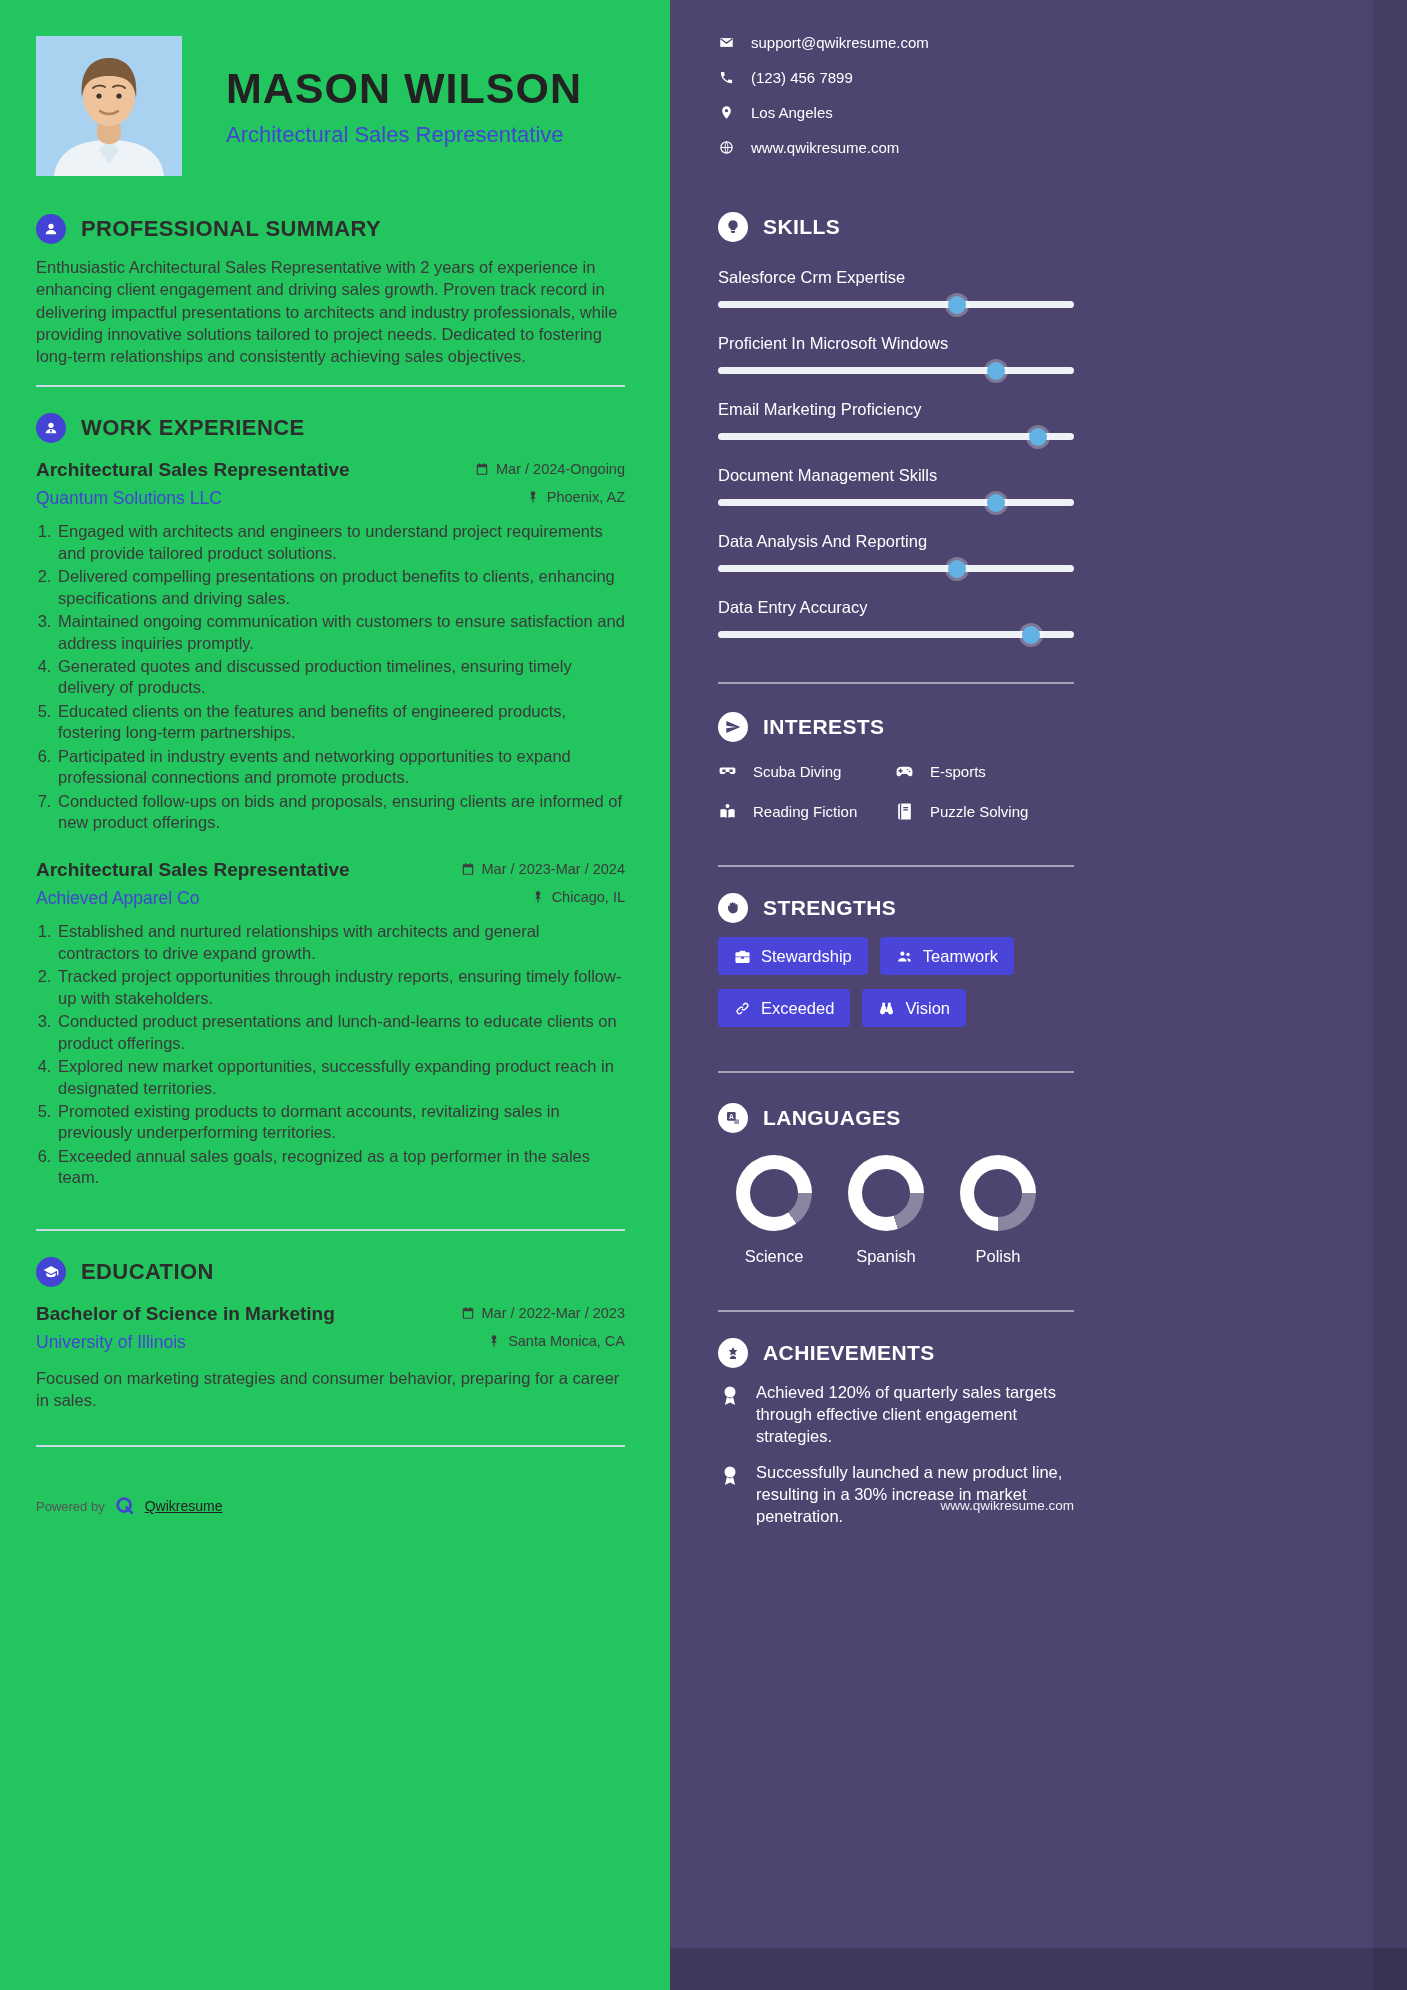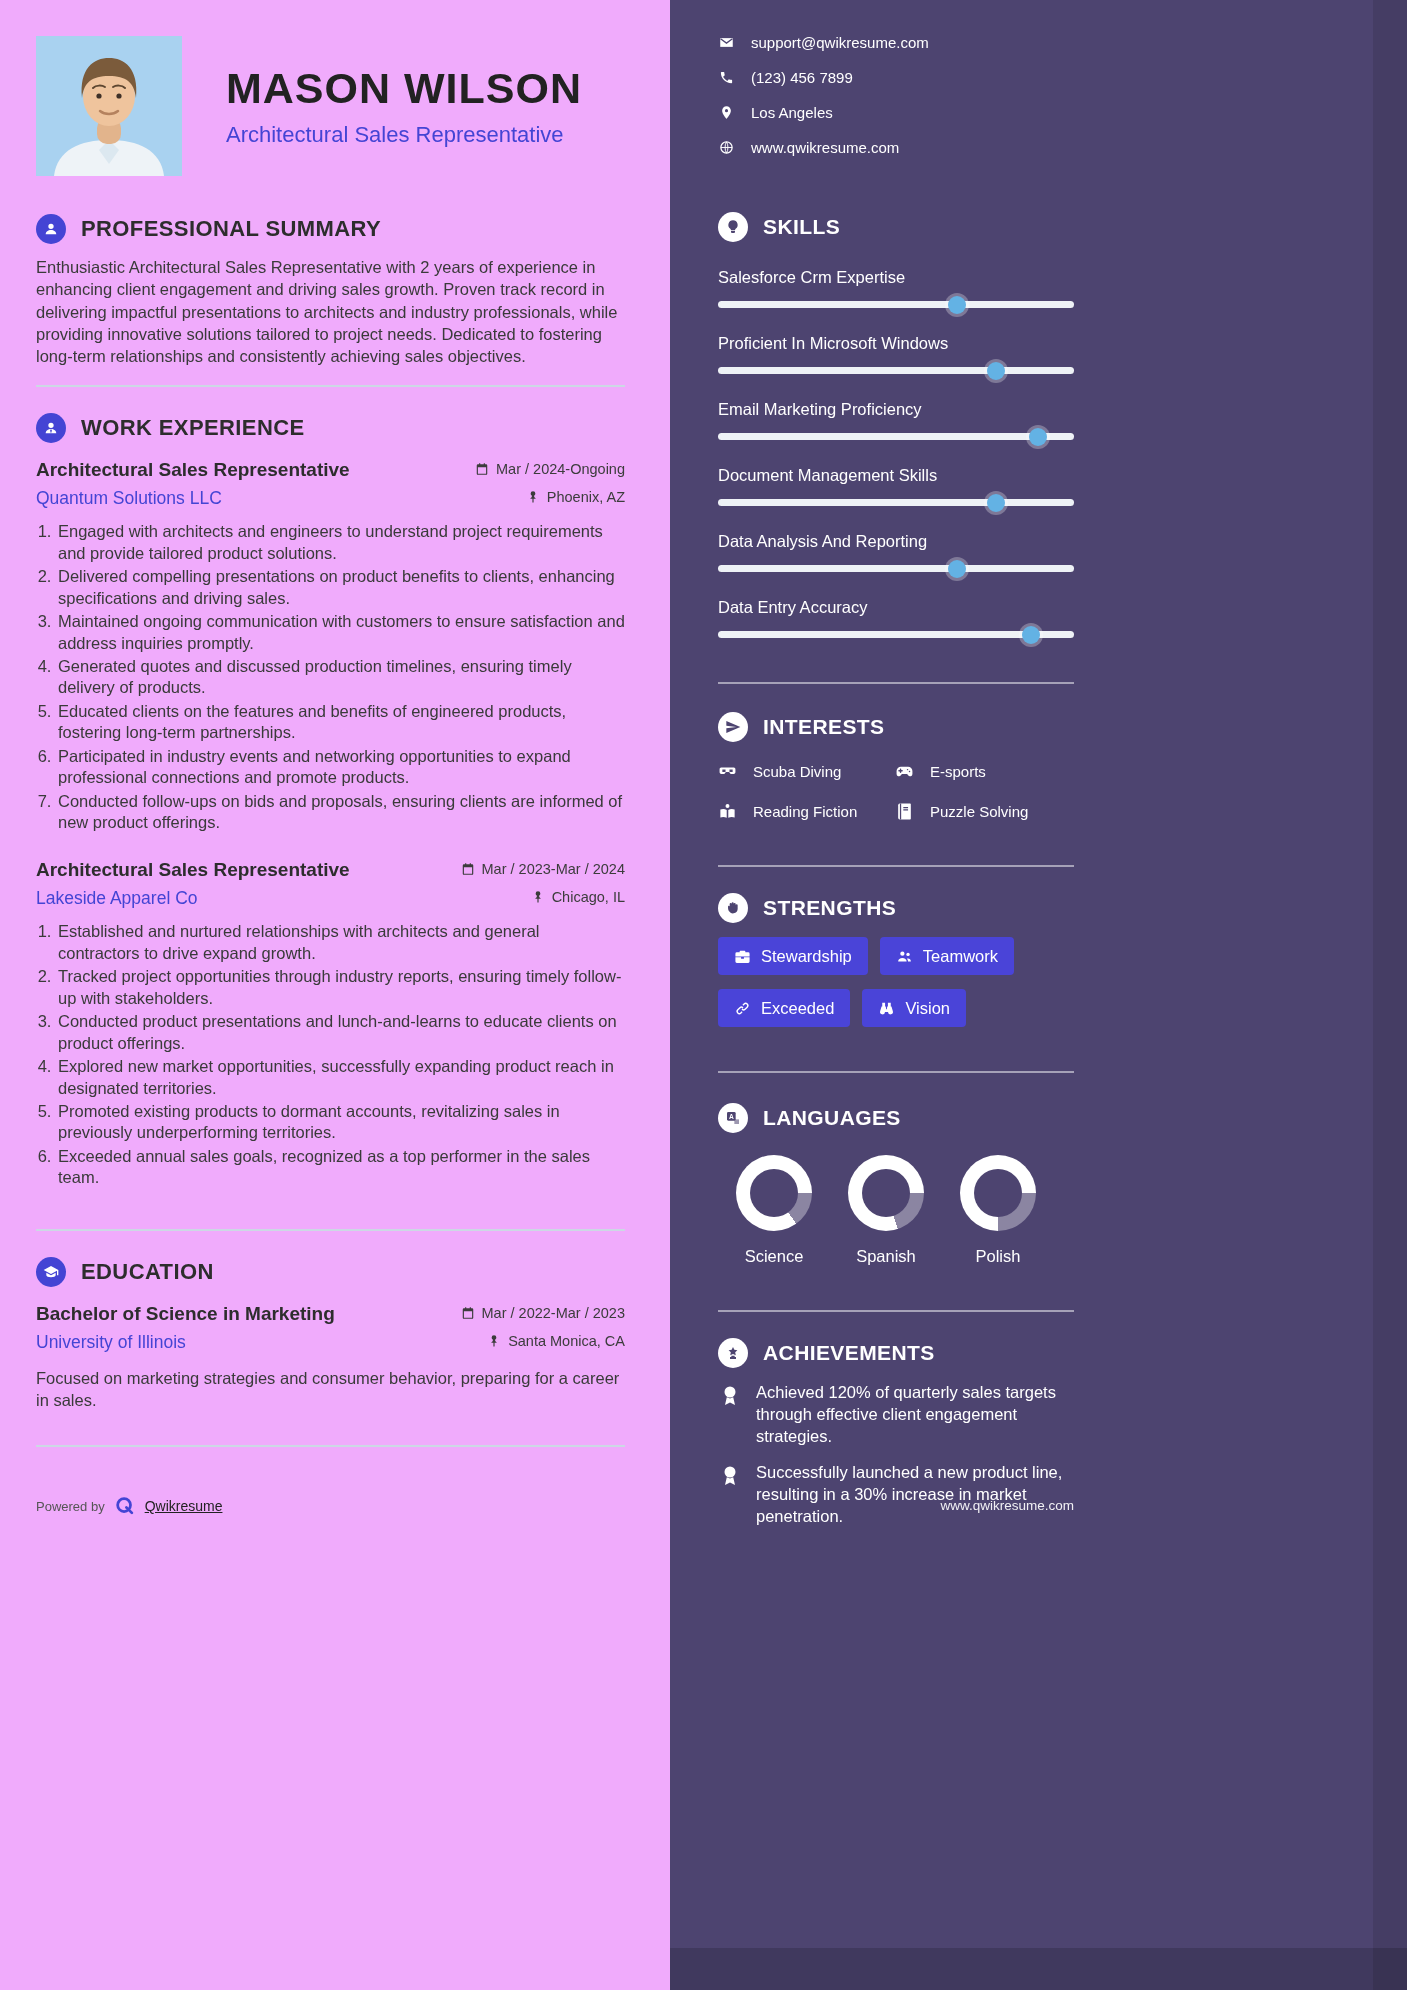--- a/index.html
+++ b/index.html
@@ -6,21 +6,21 @@
     --accent:#4444d4;
     --sidebar:#4d4470;
     --button:#4a44d8;
     --handle:#63b2e4;
   }
   *{box-sizing:border-box;}
   body{margin:0;background:#ffffff;font-family:"Liberation Sans","DejaVu Sans",sans-serif;color:#383838;}
   .page{display:flex;width:1407px;height:1990px;overflow:hidden;}
 
   
-  .main{width:670px;padding:36px 45px 0 36px;background:#f0abfc;}
+  .main{width:670px;padding:36px 45px 0 36px;background:#22c55e;}
   .header{display:flex;align-items:center;gap:44px;}
   .photo{width:146px;height:140px;background:#a9d2f0;flex:none;overflow:hidden;}
   .photo svg{display:block;width:100%;height:100%;}
   .person-name{font-size:43px;font-weight:bold;color:#222;margin:0;letter-spacing:1px;}
   .person-title{font-size:22px;color:var(--accent);margin-top:9px;}
 
   .sec-head{display:flex;align-items:center;gap:15px;}
   .sec-icon{width:30px;height:30px;border-radius:50%;background:var(--accent);color:#fff;display:flex;align-items:center;justify-content:center;flex:none;}
   .sec-icon svg{width:16px;height:16px;}
   h2{font-size:22px;margin:0;color:#2d2d2d;letter-spacing:.4px;font-weight:bold;}
@@ -185,21 +185,21 @@
         <div class="row">
           <div class="job-title">Architectural Sales Representative</div>
           <div class="meta">
             <svg viewBox="0 0 24 24" fill="currentColor">
                 <path d="M7 2v2H5a2 2 0 0 0-2 2v14a2 2 0 0 0 2 2h14a2 2 0 0 0 2-2V6a2 2 0 0 0-2-2h-2V2h-2v2H9V2H7zM5 9h14v11H5V9z"></path>
               </svg>
             <span>Mar / 2023-Mar / 2024</span>
           </div>
         </div>
         <div class="row row2">
-          <a class="company">Lakeside Apparel Co</a>
+          <a class="company">Achieved Apparel Co</a>
           <div class="meta">
             <svg viewBox="0 0 24 24" fill="currentColor">
                 <path d="M12 2a4 4 0 0 0-4 4c0 1.5.8 2.8 2 3.5V12l-3 3h4v6l1 1 1-1v-6h4l-3-3V9.5c1.2-.7 2-2 2-3.5a4 4 0 0 0-4-4z"></path>
               </svg>
             <span>Chicago, IL</span>
           </div>
         </div>
         <ol class="bullets">
             <li>Established and nurtured relationships with architects and general contractors to drive expand growth.</li>
             <li>Tracked project opportunities through industry reports, ensuring timely follow-up with stakeholders.</li>

